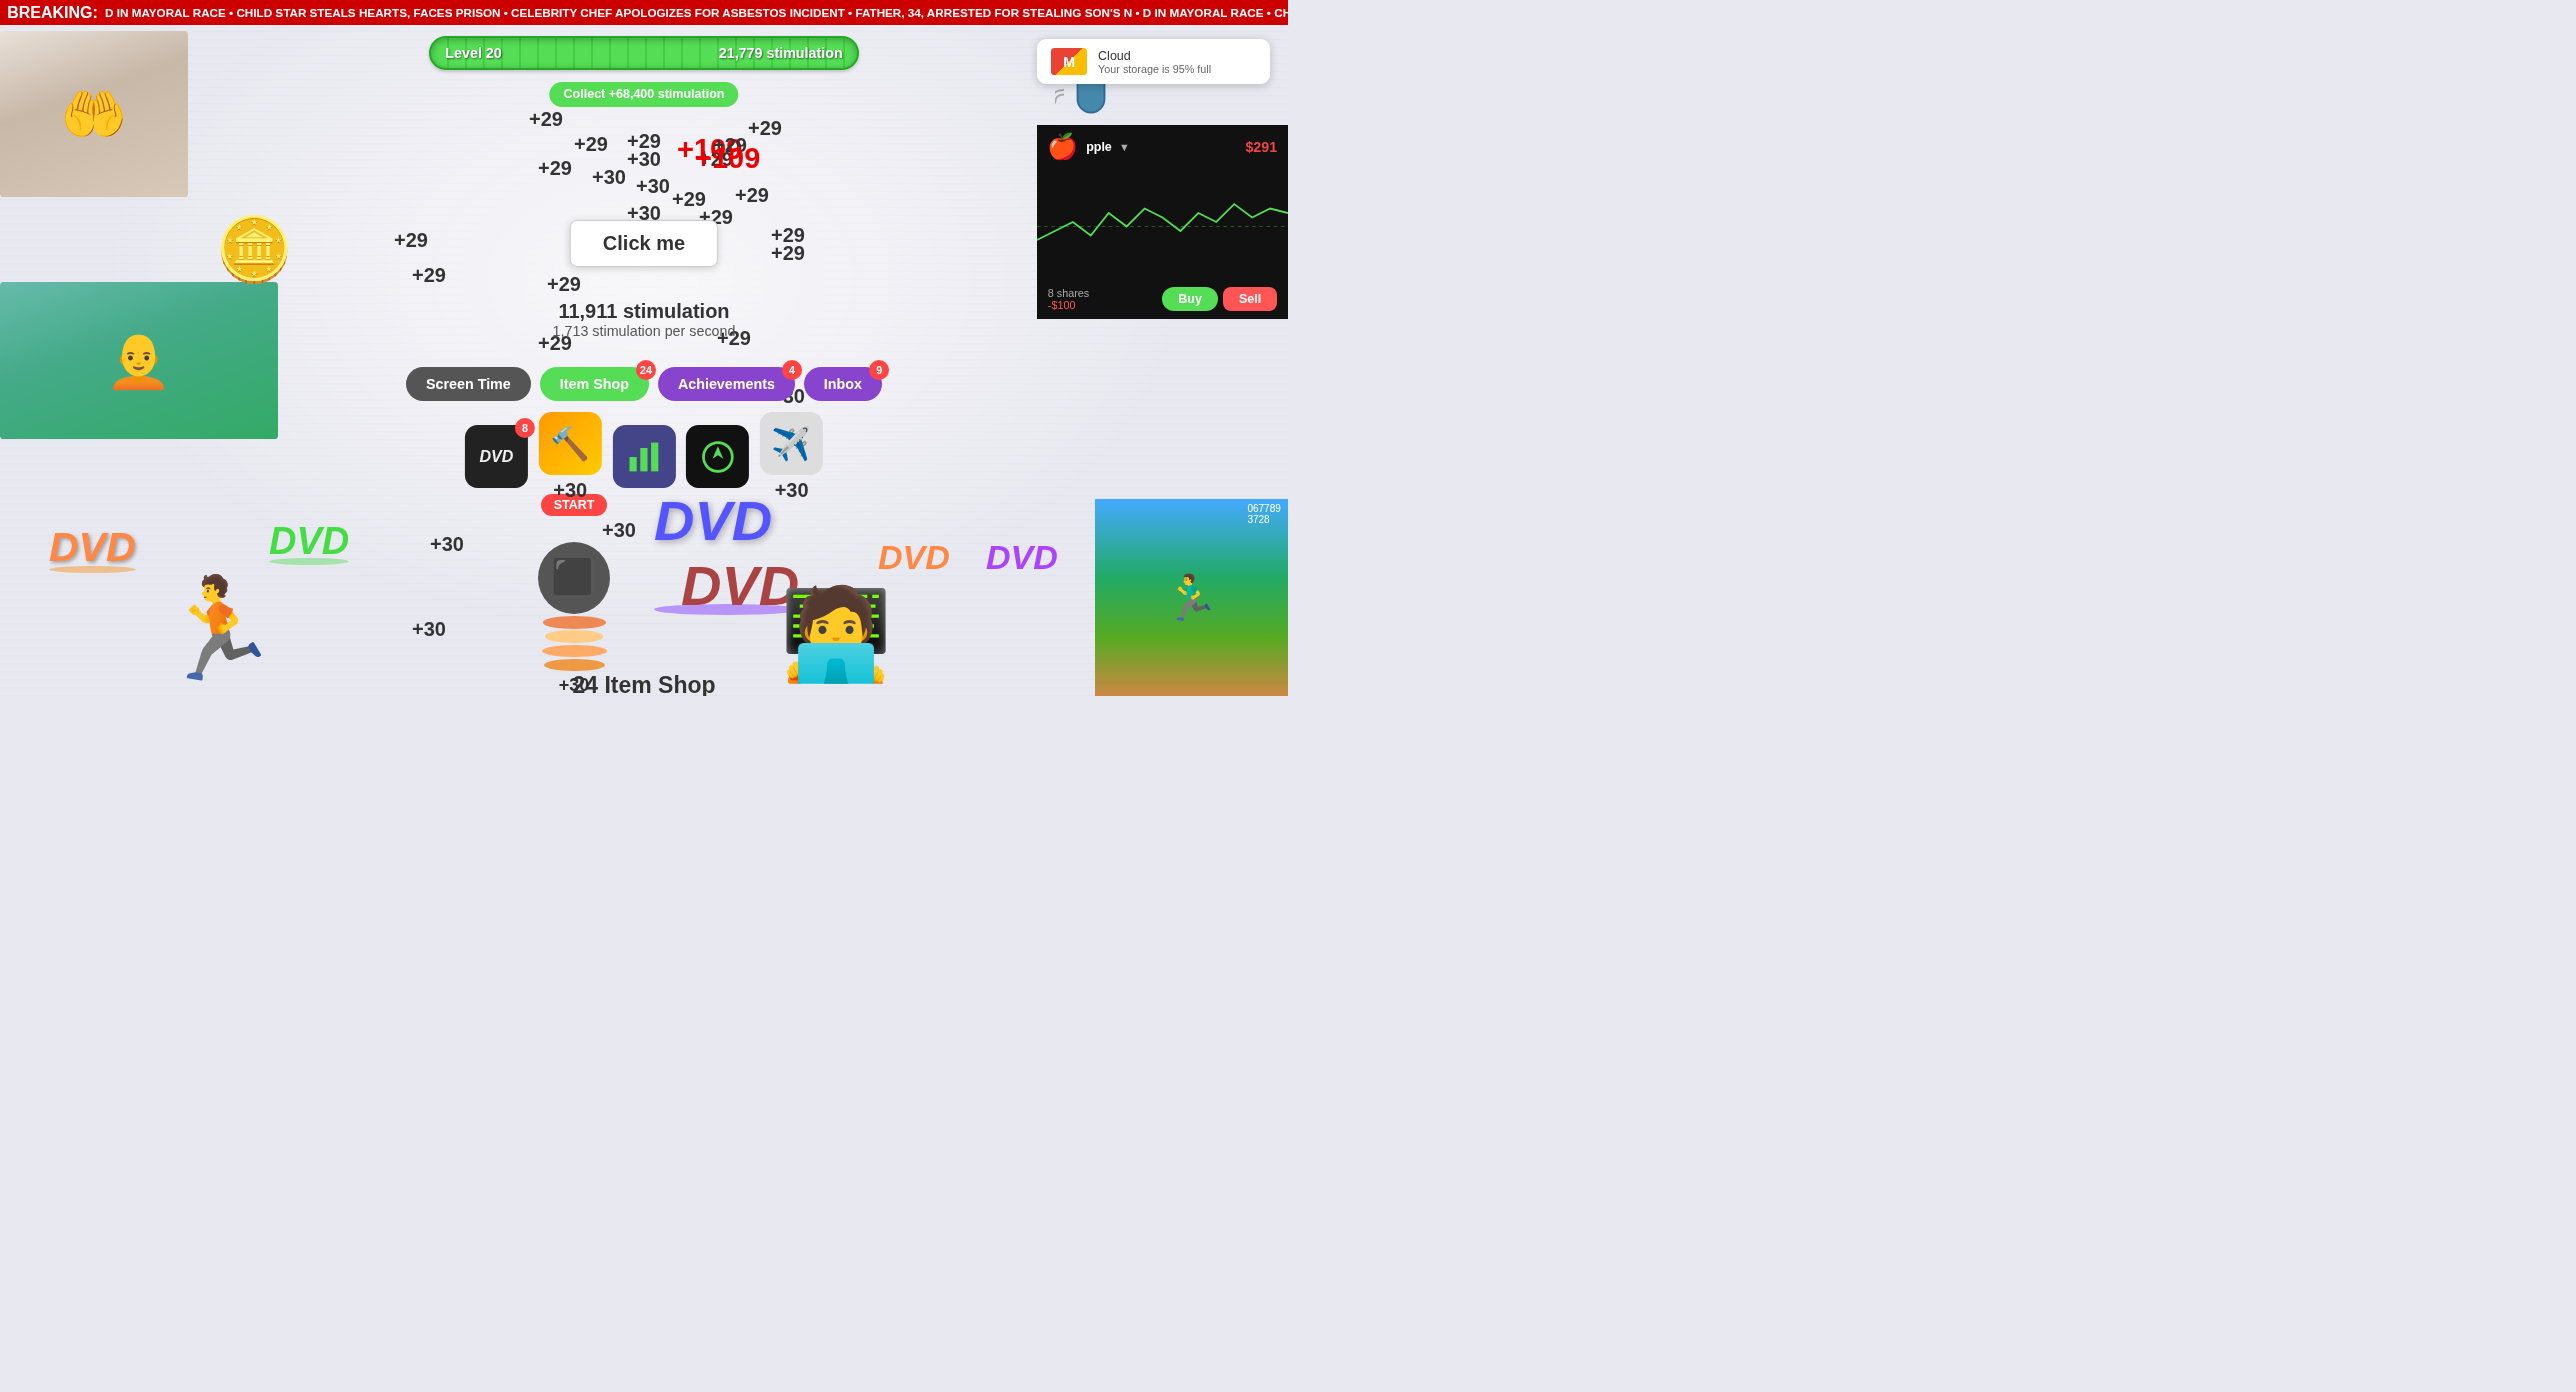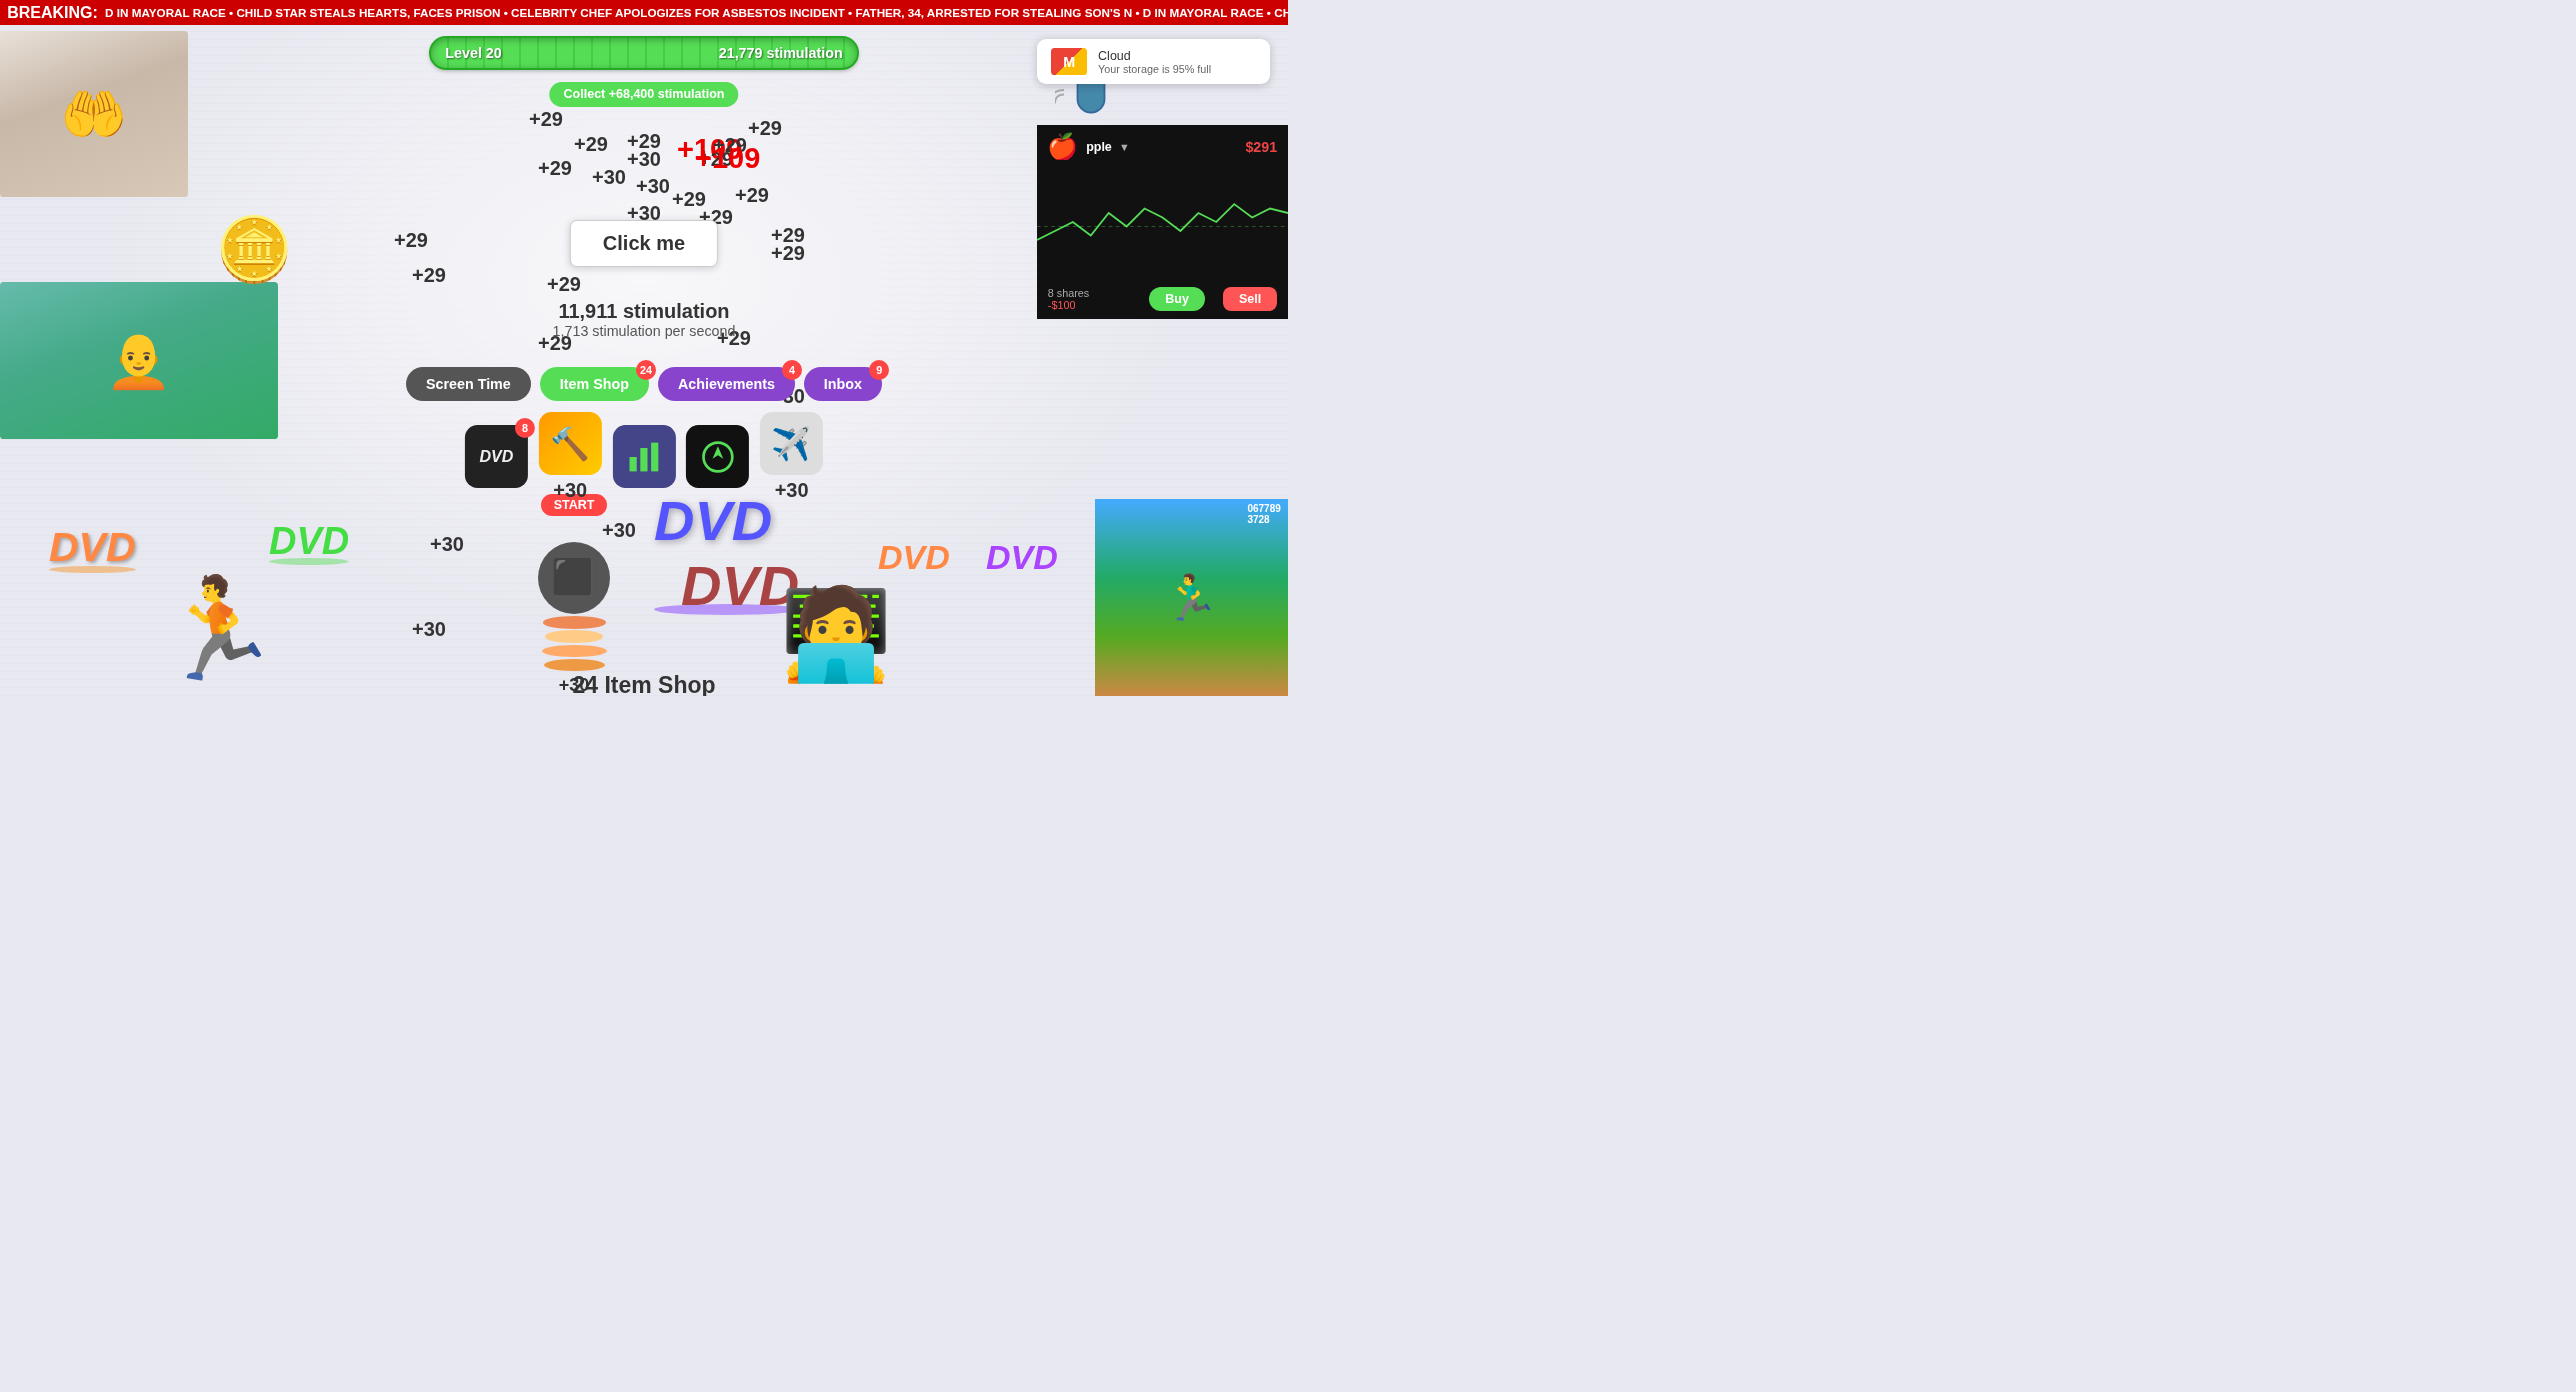--- a/index.html
+++ b/index.html
@@ -479,21 +479,21 @@
     <div style="width:58px;height:12.5px;background:#fc8;border-radius:50%;"></div>
     <div style="width:65px;height:12.5px;background:#fa6;border-radius:50%;"></div>
     <div style="width:61px;height:12.5px;background:#e94;border-radius:50%;"></div>
   </div>
   <div class="plus30" style="position:relative;top:0;left:0;font-size:18px;margin-top:3.6px;">+30</div>
 </div>
 
 <div style="position:absolute;bottom:0;right:0;width:193px;height:197px;background:linear-gradient(135deg,#2a8,#68f);overflow:hidden;z-index:5;">
   <div style="width:100%;height:100%;background:linear-gradient(180deg,#4af 0%,#2a6 40%,#5a2 70%,#c84 100%);display:flex;align-items:center;justify-content:center;font-size:45px;">🏃‍♂️</div>
 
-  <div style="position:absolute;top:3.6px;right:7.2px;color:white;font-size:10px;font-weight:bold;">067789<br>3728</div>
+  <div style="position:absolute;top:3.6px;right:7.2px;color:white;font-size:10px;font-weight:normal;">067789<br>3728</div>
 </div>
 
 <div class="plus30" style="top:385px;left:771px;">+30</div>
 
 <div style="position:absolute;top:45px;right:161px;z-index:15;">
   <svg width="72" height="81" viewBox="0 0 80 90">
 
     <line x1="40" y1="0" x2="40" y2="50" stroke="#555" stroke-width="4"></line>
 
     <rect x="25" y="30" width="30" height="45" rx="15" fill="#4488aa" stroke="#336699" stroke-width="2"></rect>
@@ -525,21 +525,21 @@
     <rect width="280" height="120" fill="#111"></rect>
     <polyline points="0,80 20,70 40,60 60,75 80,50 100,65 120,45 140,55 160,70 180,50 200,60 220,40 240,55 260,45 280,50" fill="none" stroke="#5d5" stroke-width="2"></polyline>
 
     <line x1="0" y1="65" x2="280" y2="65" stroke="#5d5" stroke-dasharray="4,4" stroke-width="1" opacity="0.4"></line>
   </svg>
   <div class="stock-footer">
     <div>
       <div class="stock-shares">8 shares</div>
       <div class="stock-change">-$100</div>
     </div>
-    <div style="display:flex;gap:18px;">
+    <div style="display:flex;gap:5px;">
       <button class="buy-btn">Buy</button>
       <button class="sell-btn">Sell</button>
     </div>
   </div>
 </div>
 
 <div id="float-numbers-container">
     <div class="float-num" style="top: 108px; left: 529px;">+29</div>
     <div class="float-num" style="top: 133px; left: 574px;">+29</div>
     <div class="float-num" style="top: 130px; left: 627px;">+29</div>

